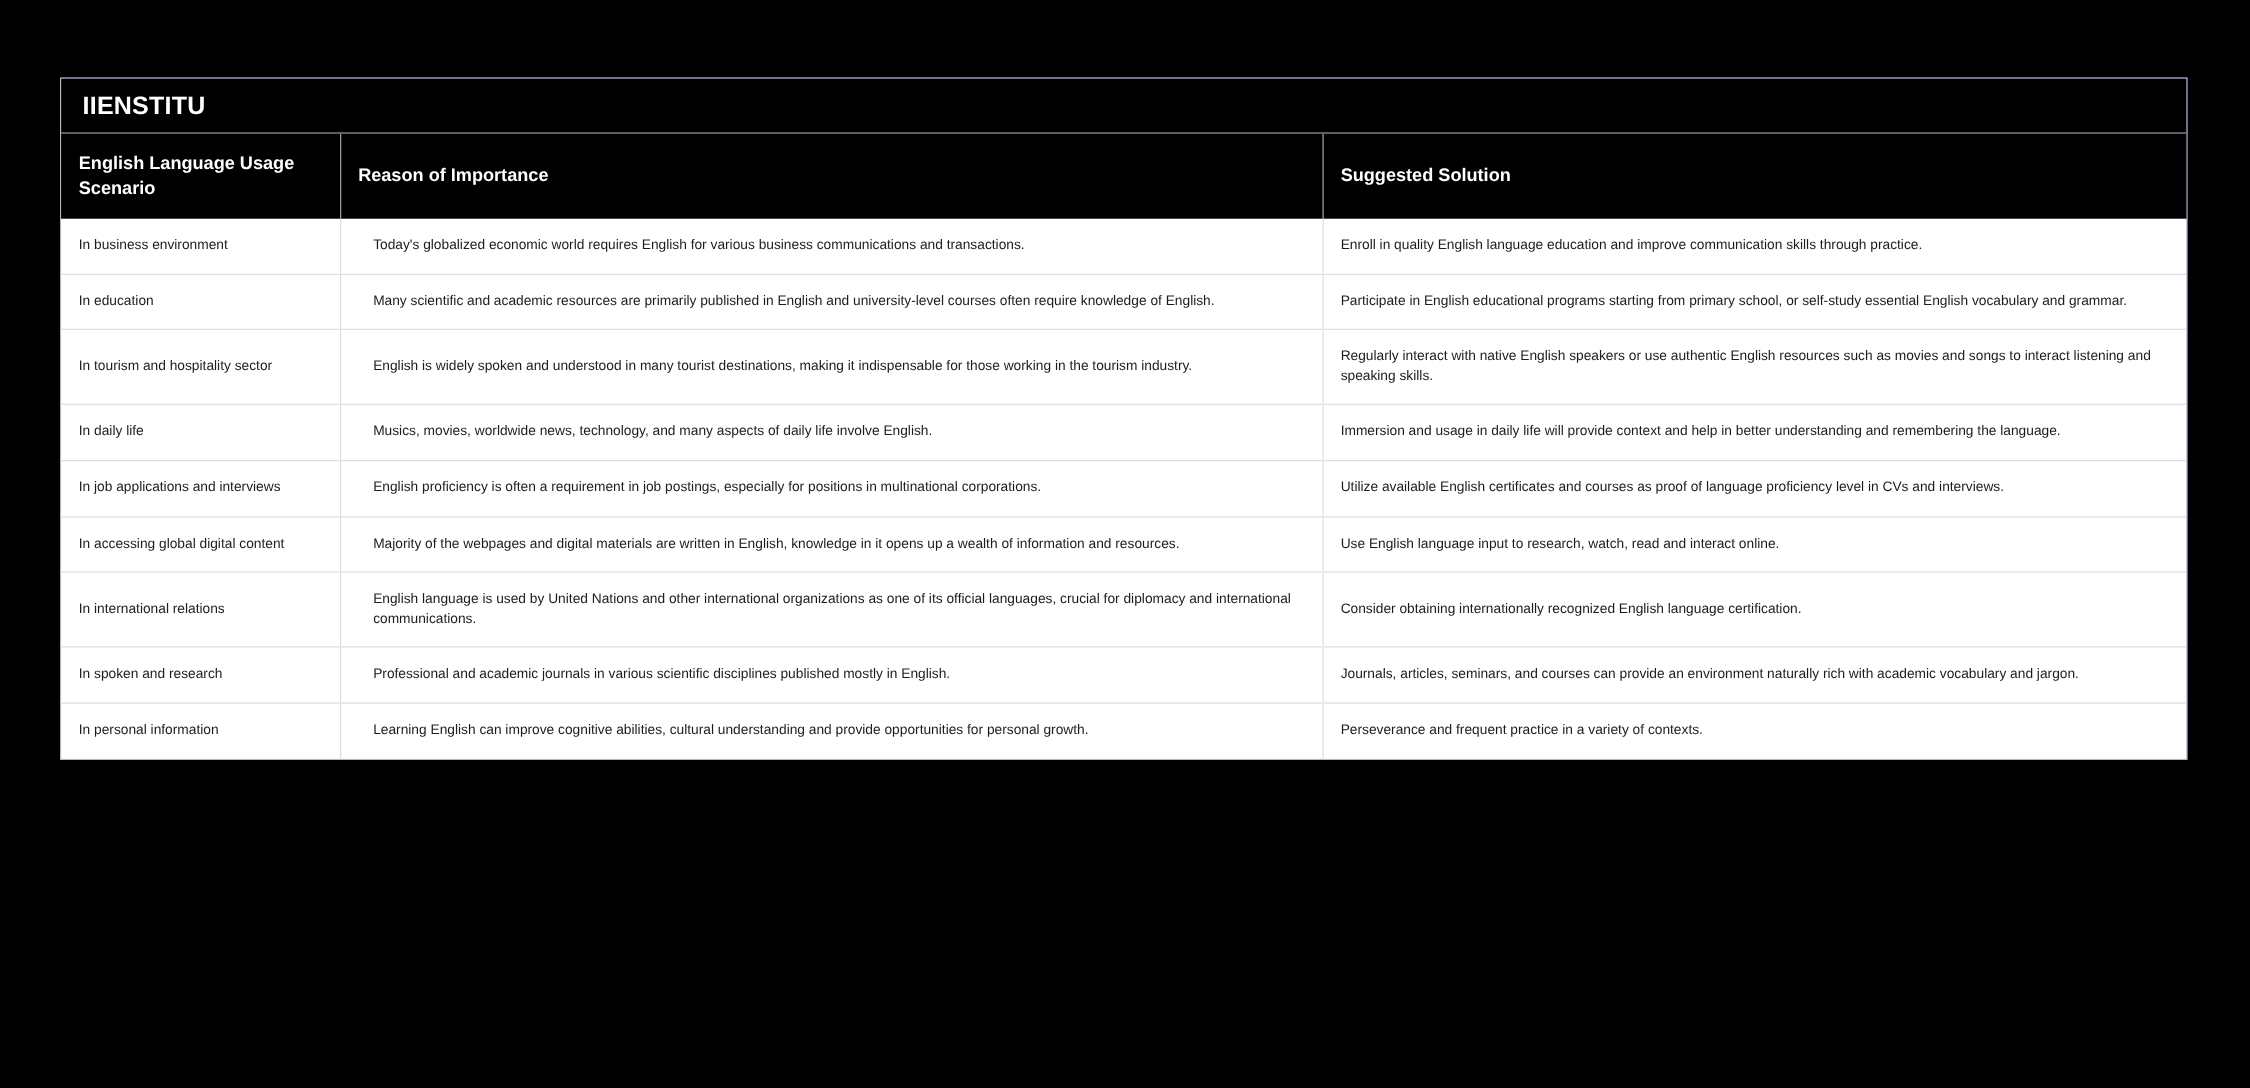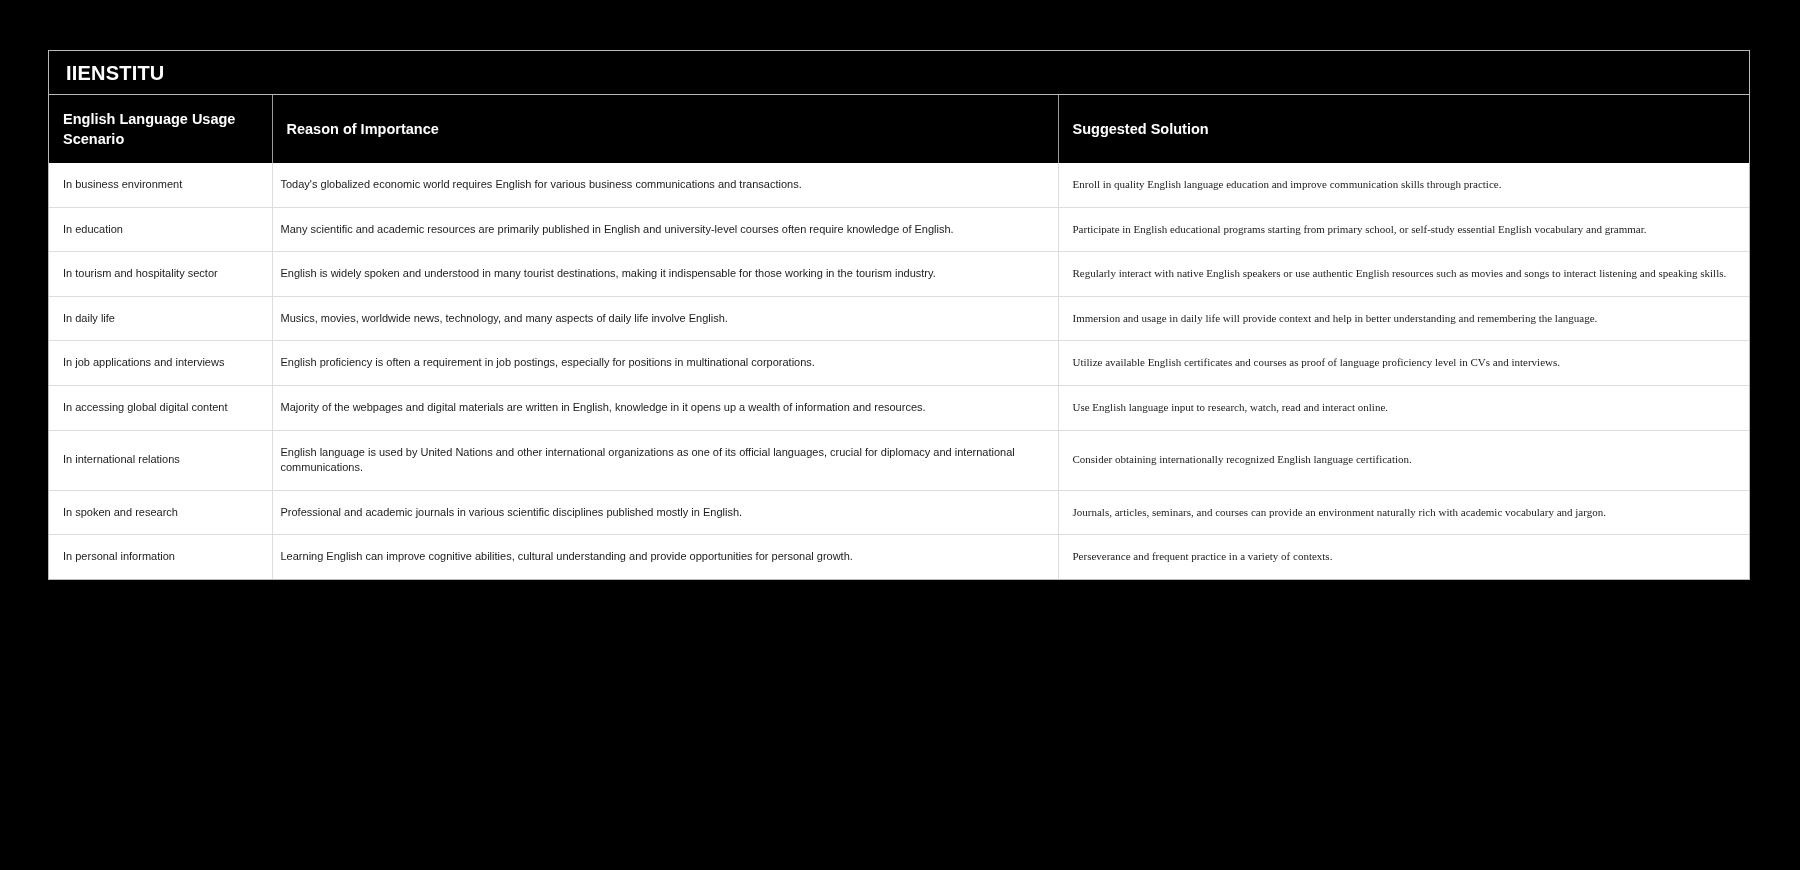--- a/index.html
+++ b/index.html
@@ -18,21 +18,21 @@
   #page-root {
     position: relative;
     width: 1800px;
     height: 870px;
     background: #000000;
   }
 
   .table-card {
     position: absolute;
     left: 48px;
-    top: 50px;
+    top: 62px;
     width: 1702px;
     border: 1px solid #b9b9b9;
     box-sizing: border-box;
     background: #6d28d9;
   }
 
   
   .brand-bar {
     height: 44px;
     background: #000000;
@@ -92,22 +92,22 @@
     padding: 14px 16px 14px 14px;
     border-top: 1px solid #dedede;
     border-right: 1px solid #dedede;
     line-height: 1.42;
     box-sizing: border-box;
   }
   tbody td:last-child { border-right: none; }
   tbody tr:first-child td { border-top: none; }
 
   tbody td.cell-scenario { padding-left: 14px; padding-right: 10px; }
-  tbody td.cell-reason   { padding-left: 8px; padding-right: 22px; }
-  tbody td.cell-solution { padding-left: 14px; padding-right: 5px; font-family: Liberation Serif, serif; }
+  tbody td.cell-reason   { padding-left: 26px; padding-right: 22px; }
+  tbody td.cell-solution { padding-left: 14px; padding-right: 5px; }
 </style>
 </head>
 <body>
 
 <div id="page-root">
   <div class="table-card">
 
     <div class="brand-bar">
       <span class="brand-title">IIENSTITU</span>
     </div>

